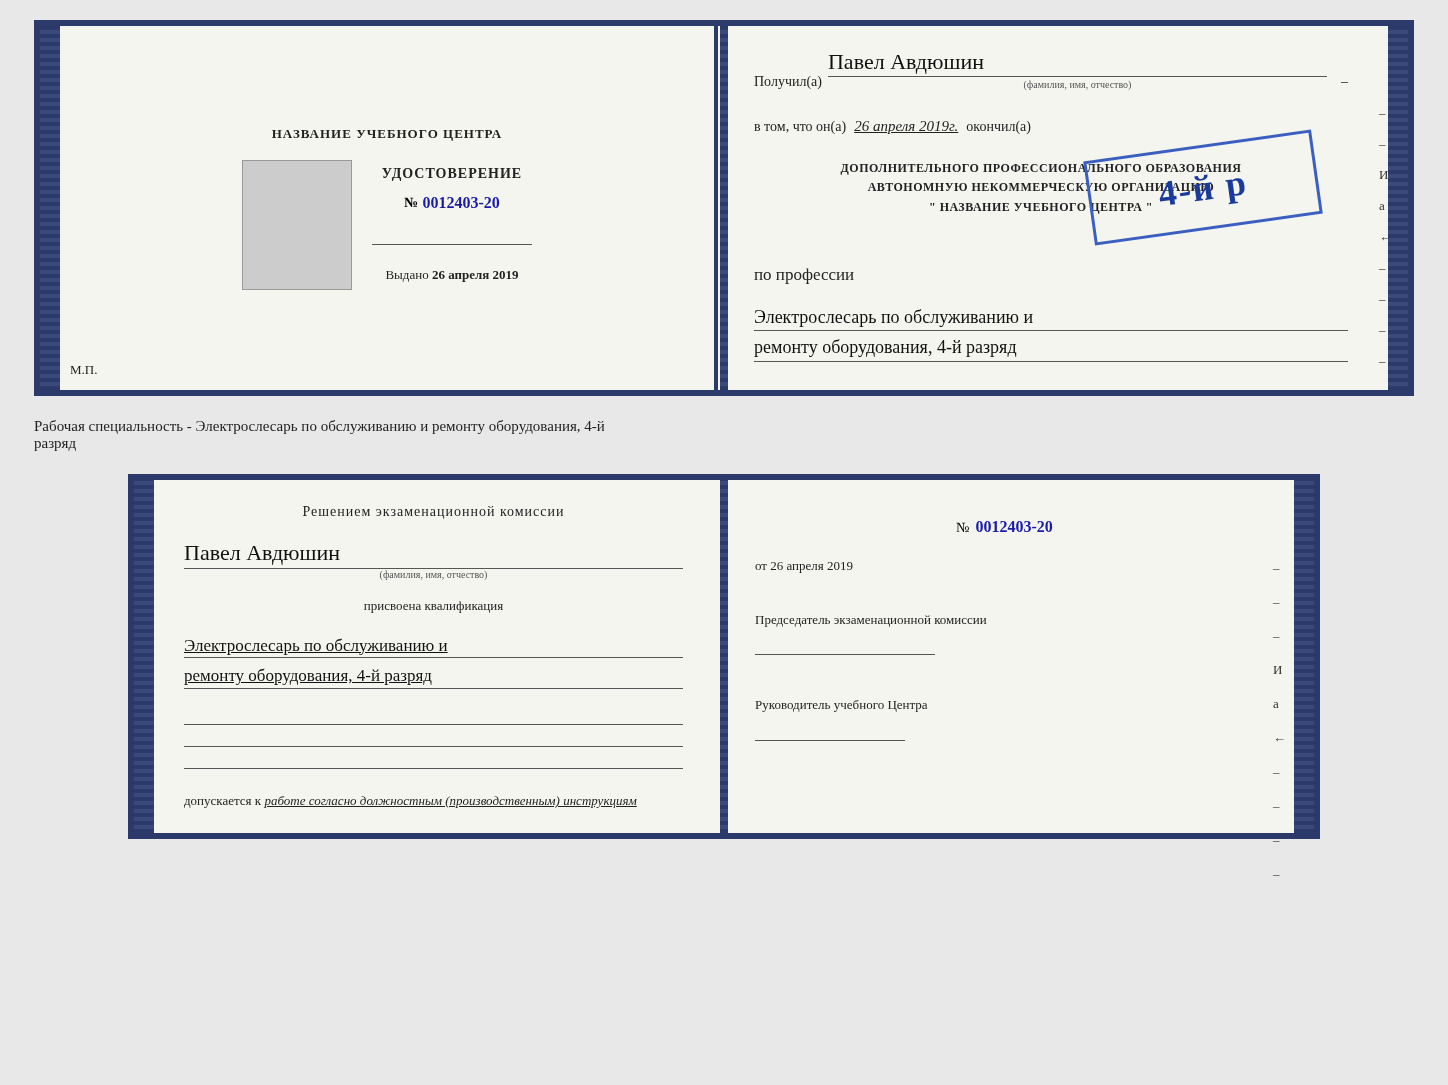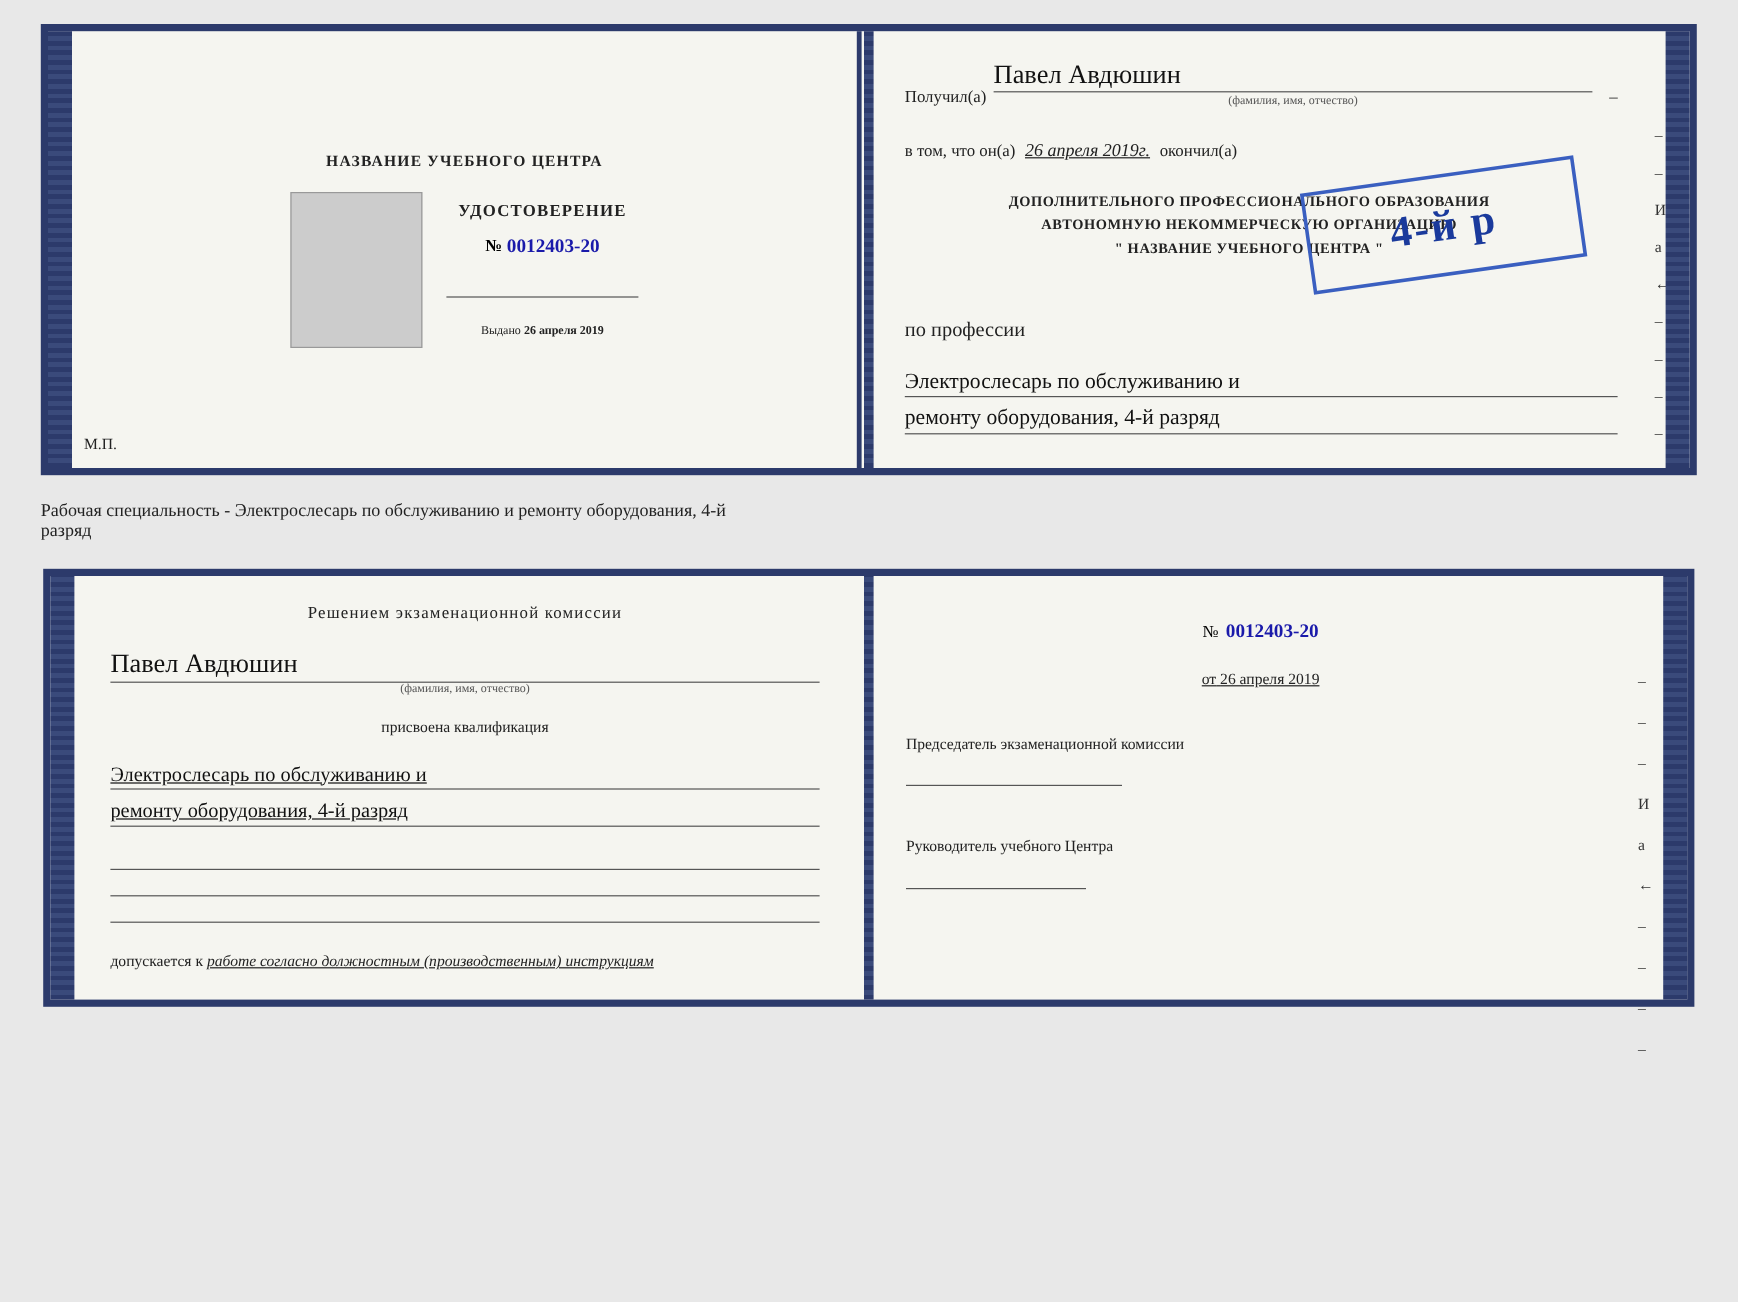--- a/index.html
+++ b/index.html
@@ -125,21 +125,21 @@
     }
 
     .udostoverenie-number {
       font-size: 16px;
       font-weight: bold;
       color: #1a1aaa;
       text-align: center;
     }
 
     .issue-line {
-      font-size: 10px;
+      font-size: 13px;
       color: #222;
       margin-top: 10px;
     }
 
     .issue-date {
       font-weight: bold;
     }
 
     .mp-label {
       position: absolute;
@@ -244,21 +244,21 @@
     .middle-text {
       width: 1380px;
       font-size: 15px;
       color: #222;
       padding: 6px 0;
       background: #e8e8e8;
     }
 
     
     .bottom-booklet {
-      width: 1376px;
+      width: 1192px;
     }
 
     .bottom-left {
       display: flex;
       flex-direction: column;
       gap: 10px;
       padding: 24px 36px;
     }
 
     .decision-title {
@@ -495,21 +495,21 @@
       </div>
     </div>
 
     <div class="page bottom-right-page" style="padding-left: 36px; padding-right: 60px;">
 
       <div style="display:flex; align-items:baseline; justify-content:center; gap:6px; margin-top:10px;">
         <span style="font-size:14px;">№</span>
         <span class="protocol-number">0012403-20</span>
       </div>
 
-      <div class="protocol-date" style="margin-top:6px; text-align:center;text-decoration:underline;">
+      <div class="protocol-date" style="margin-top:6px; ">
         <span>от</span>
         <span>26 апреля 2019</span>
       </div>
 
       <div class="signature-block" style="margin-top:20px;">
         <div>Председатель экзаменационной комиссии</div>
         <div class="signature-underline" style="width:180px; margin-top:10px;"></div>
       </div>
 
       <div class="signature-block" style="margin-top:24px;">

